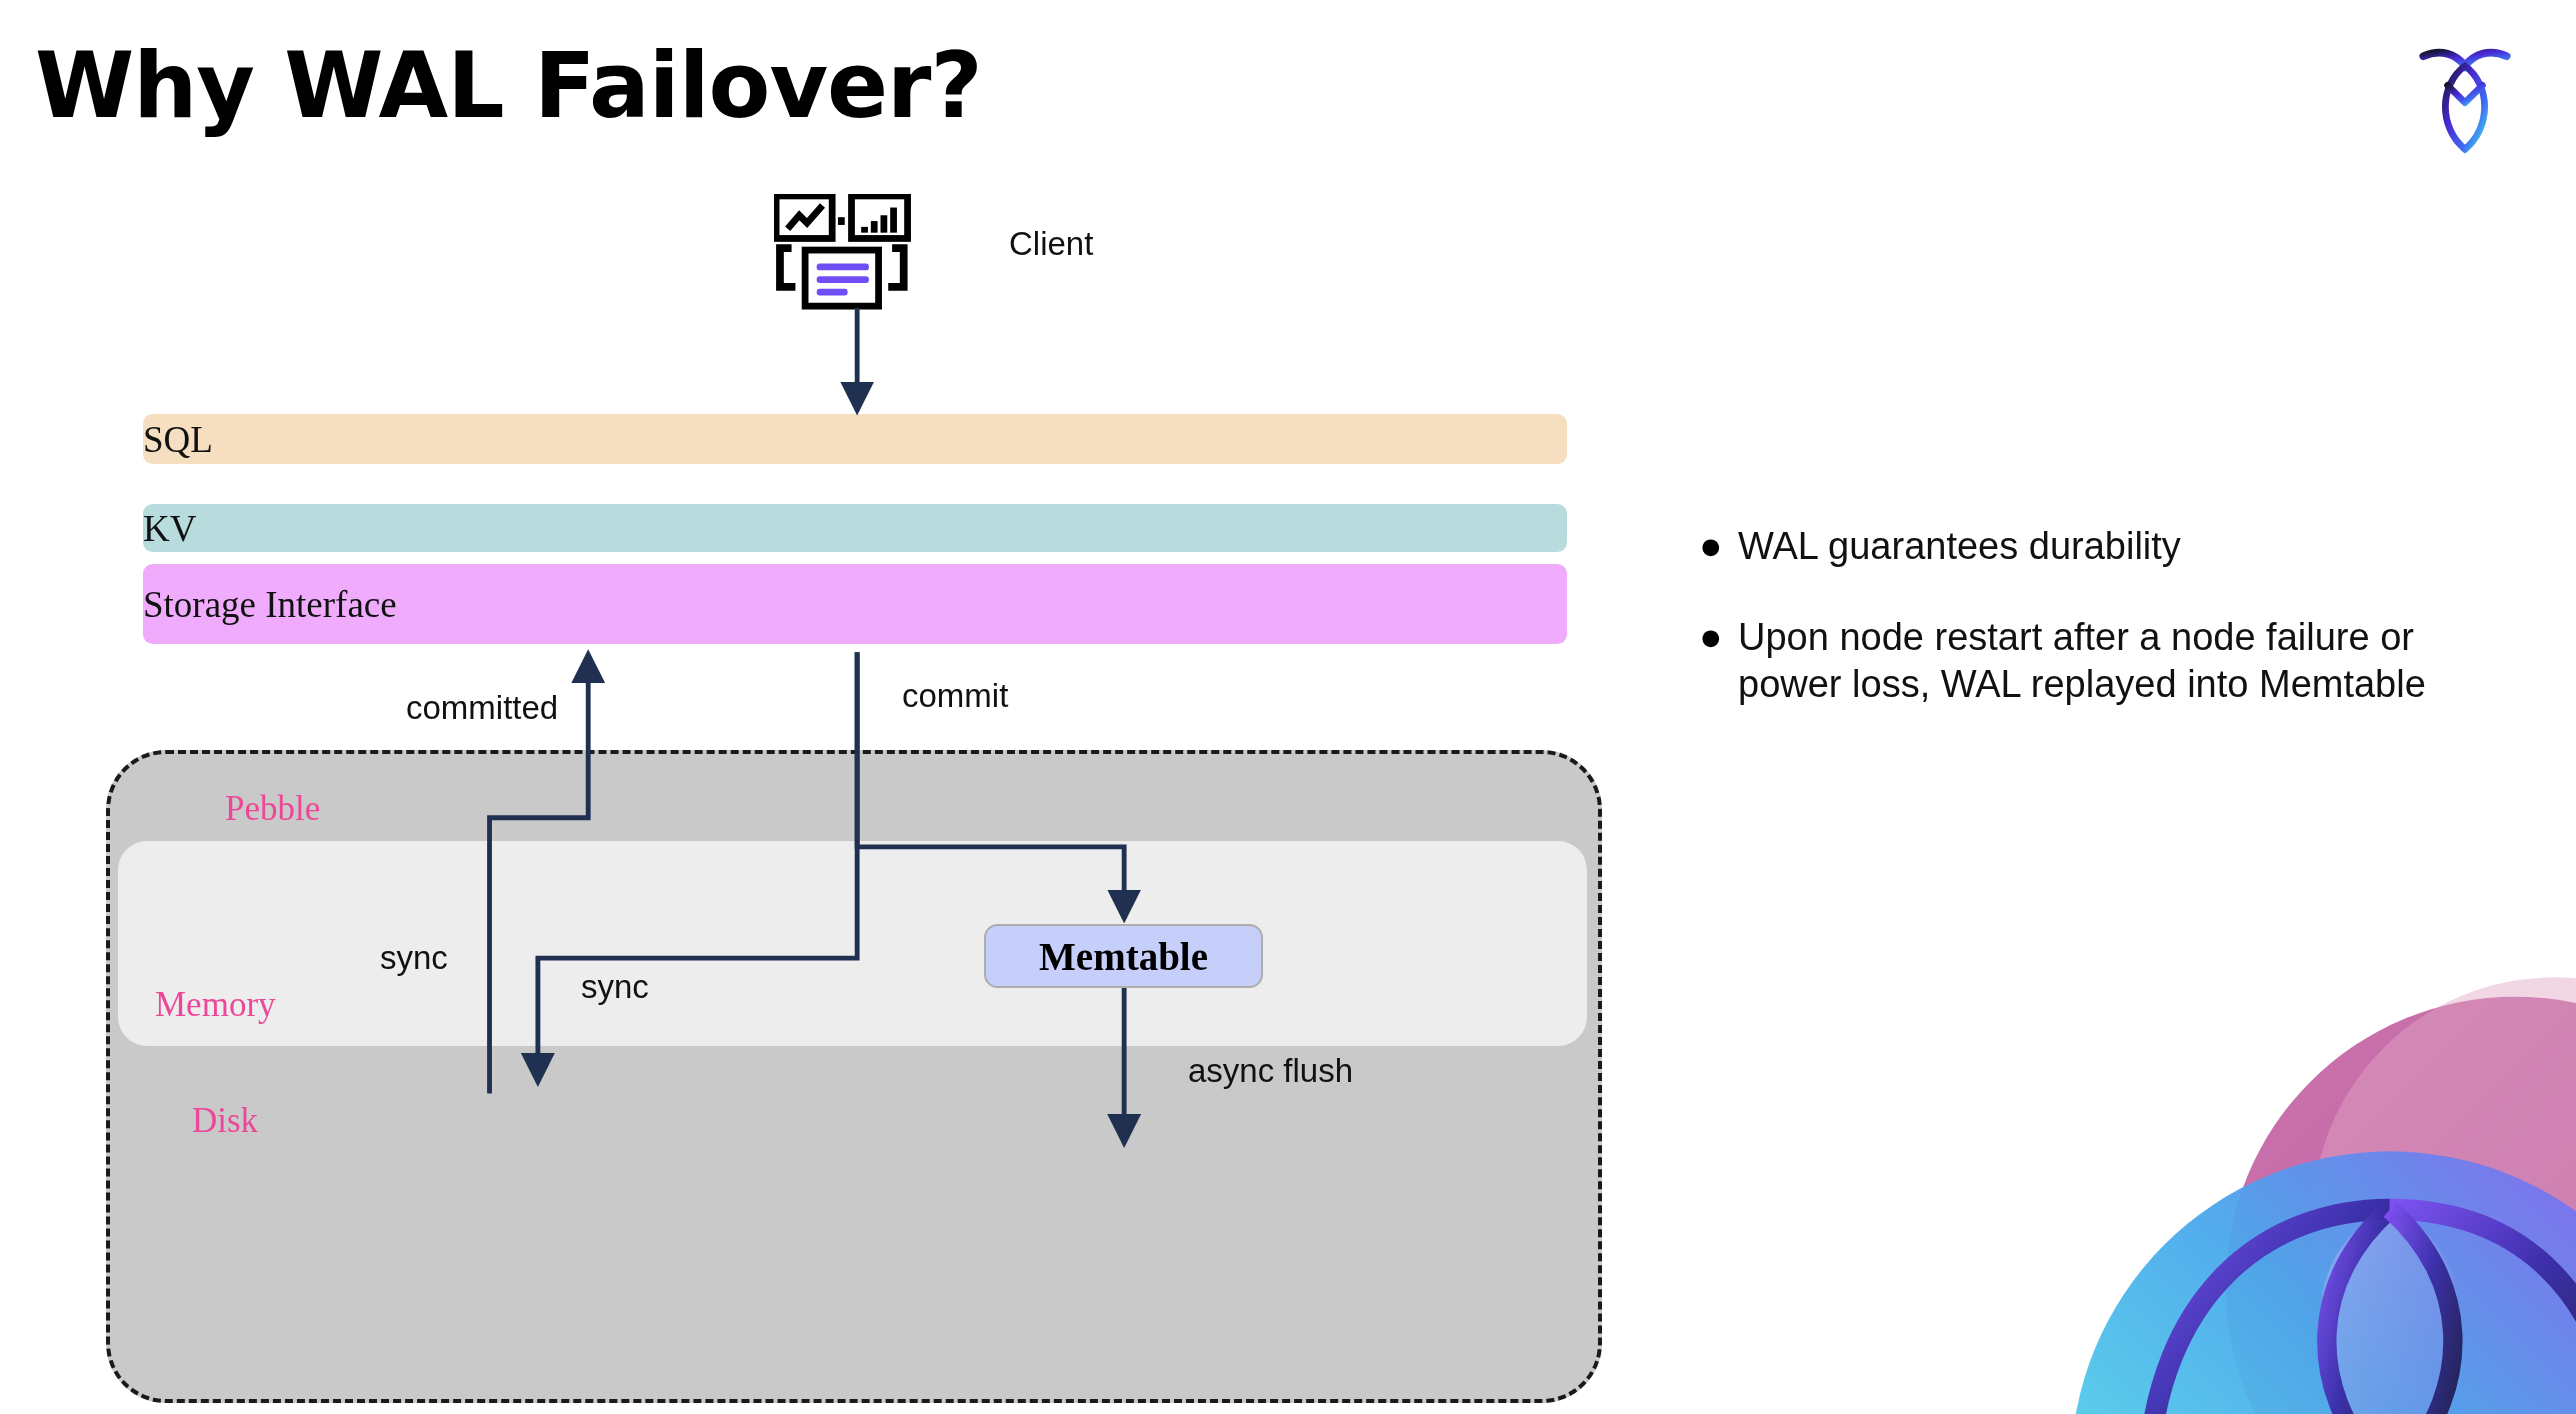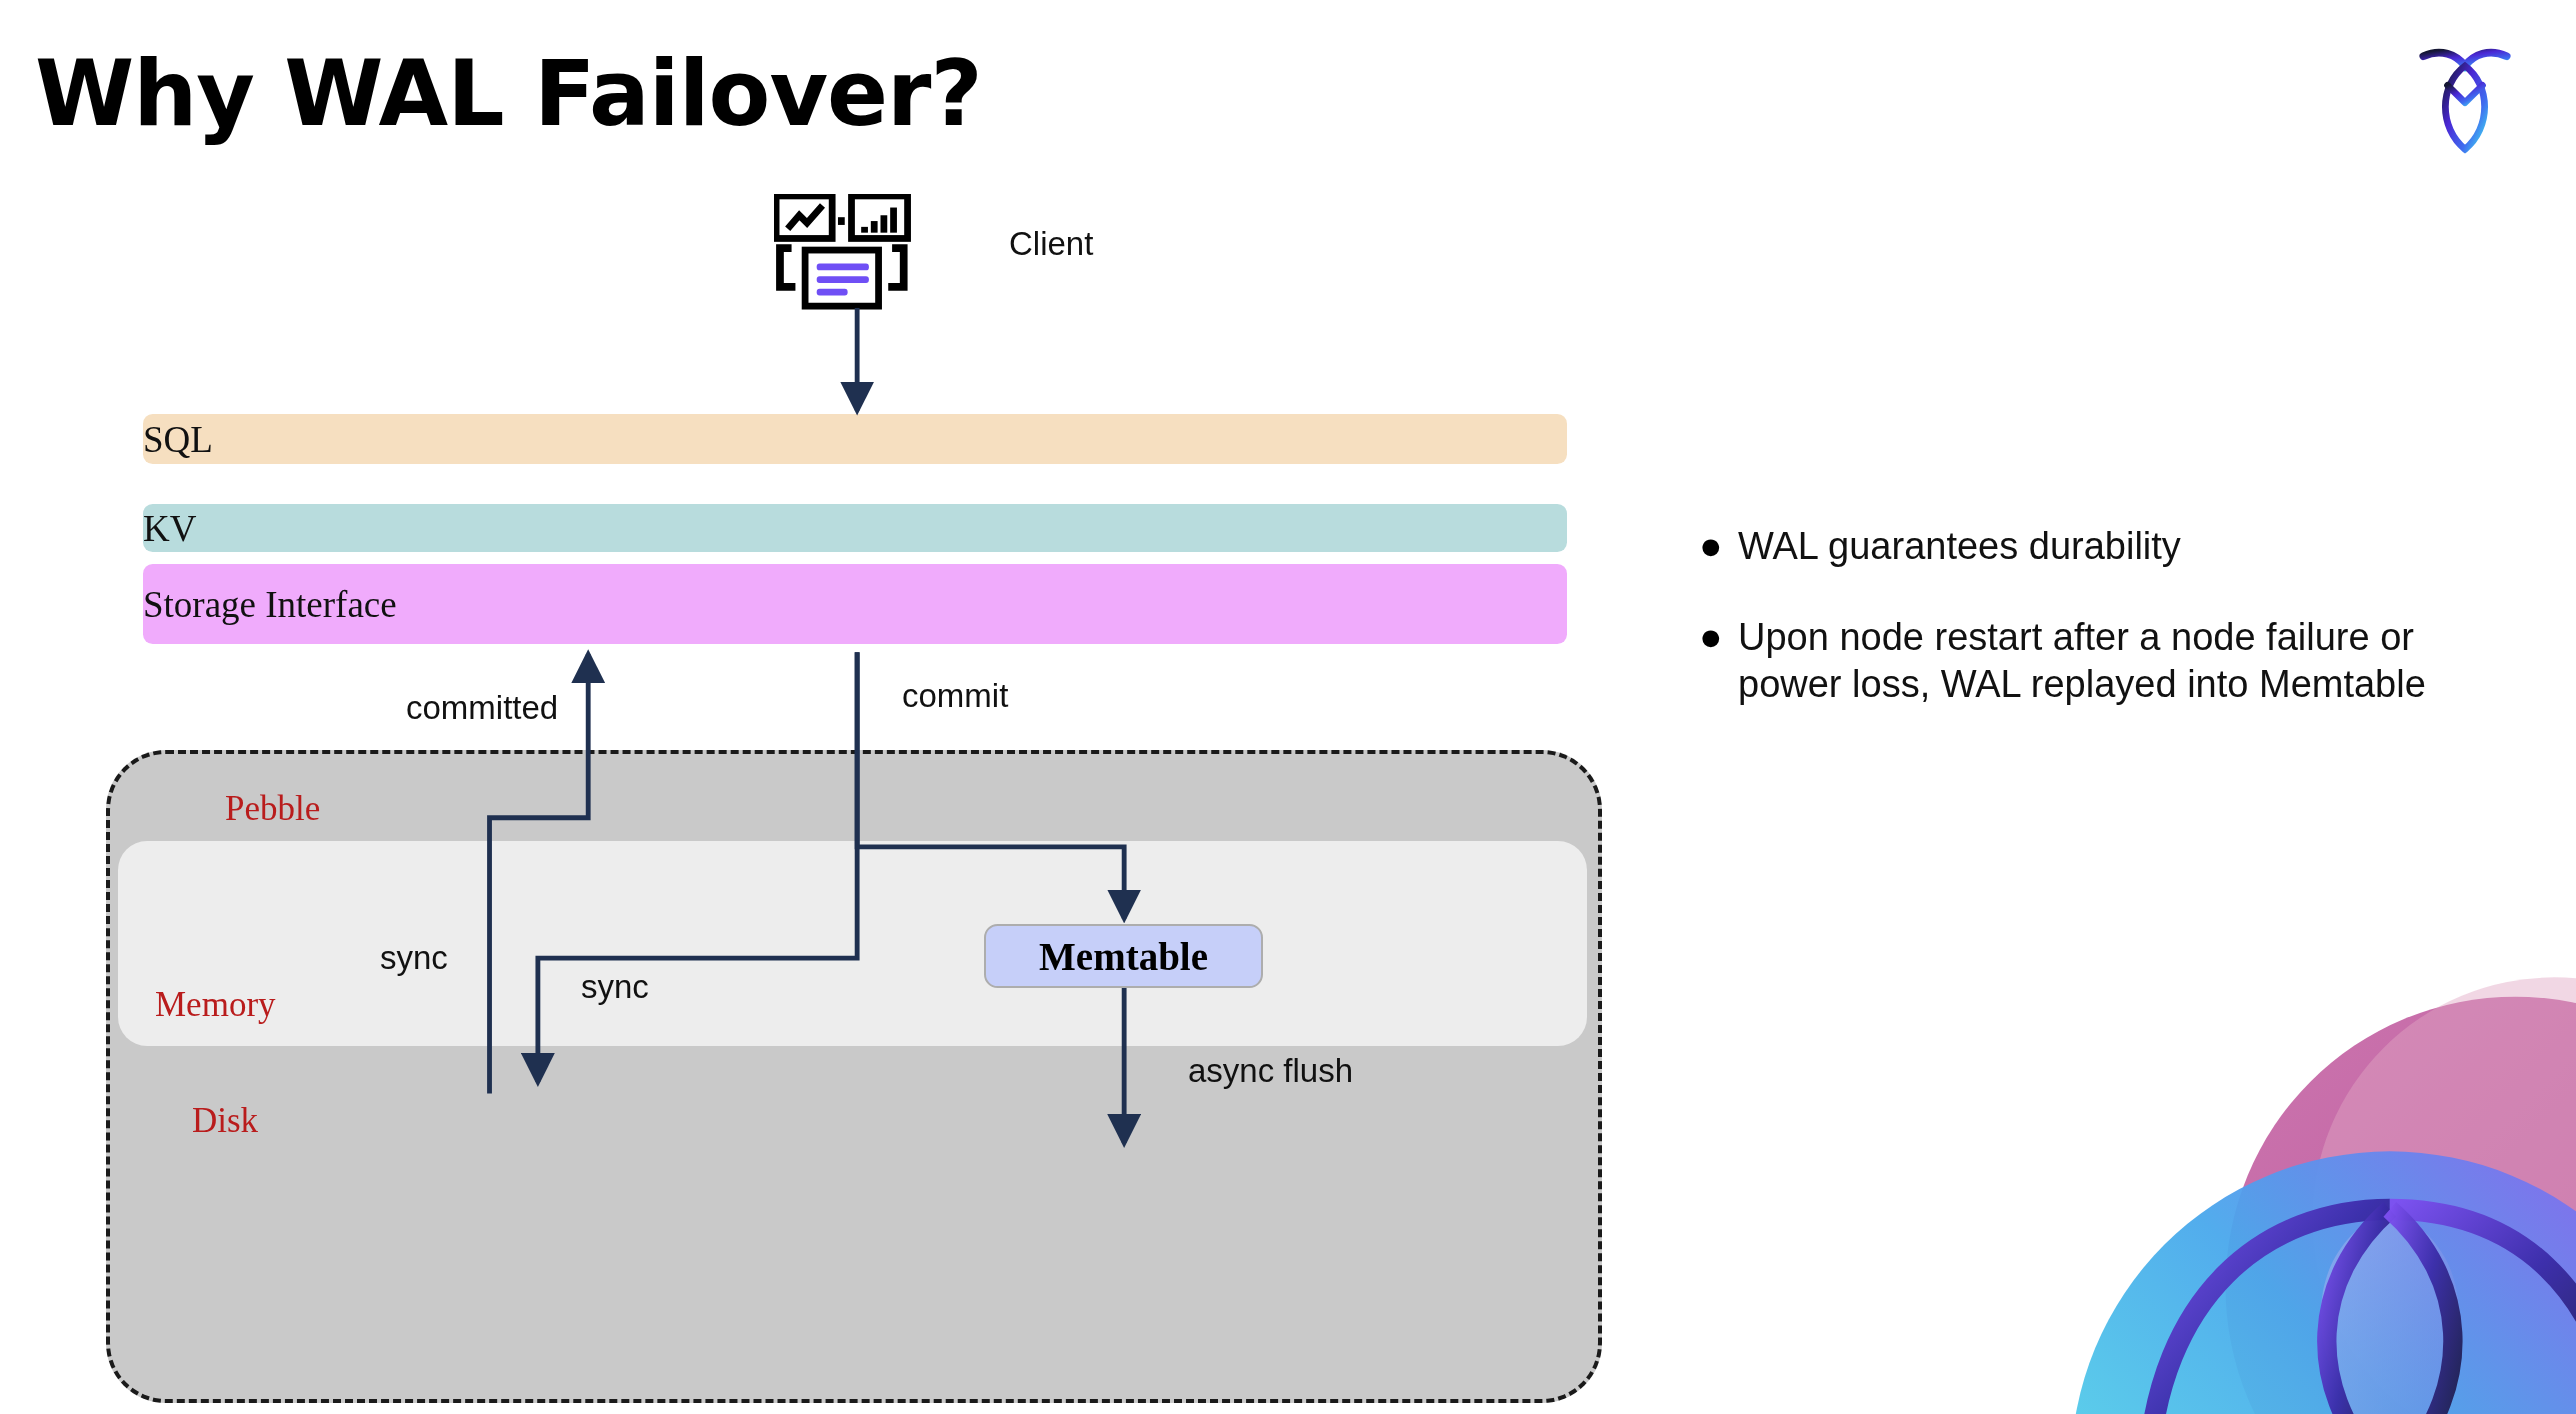--- a/index.html
+++ b/index.html
@@ -4,21 +4,21 @@
 <style>
   html,body{margin:0;padding:0;background:#fff;}
   body{width:2576px;height:1415px;position:relative;overflow:hidden;
        font-family:"Liberation Sans",sans-serif;color:#000;}
 
   
   #slide-title{
     position:absolute;left:35px;top:39px;
     font-family:"DejaVu Sans",sans-serif;
     font-size:90px;font-weight:bold;letter-spacing:-1px;
-    line-height:1.05;color:#000;white-space:nowrap;margin-top:8px;
+    line-height:1.05;color:#000;white-space:nowrap;
   }
 
   
   #corner-logo{position:absolute;left:2402px;top:31px;width:126px;height:126px;}
 
   
   #decor-artwork{position:absolute;left:1974px;top:929px;width:619px;height:495px;
     overflow:hidden;pointer-events:none;}
 
   
@@ -34,21 +34,21 @@
   #bar-sql{top:414px;height:50px;background:#f6dfc0;}
   #bar-kv{top:504px;height:48px;background:#b8dcdd;}
   #bar-storage{top:564px;height:80px;background:#f0abfc;}
 
   
   #pebble-box{position:absolute;left:106px;top:750px;width:1496px;height:653px;
      background:#c9c9c9;border:4.8px dashed #1a1a1a;border-radius:60px;box-sizing:border-box;}
   #memory-band{position:absolute;left:118px;top:841px;width:1469px;height:205px;
      background:#ededed;border-radius:29px;}
 
-  .zone-label{position:absolute;font-family:"Liberation Serif",serif;font-size:35px;color:#b91c1c;}
+  .zone-label{position:absolute;font-family:"Liberation Serif",serif;font-size:35px;color:#ec4899;}
   #label-pebble{left:225px;top:789px;}
   #label-memory{left:155px;top:985px;}
   #label-disk{left:192px;top:1101px;}
 
   
   .node-box{position:absolute;display:flex;align-items:center;justify-content:center;
      background:#c6cff9;font-family:"Liberation Serif",serif;font-weight:bold;
      font-size:39px;color:#000;box-sizing:border-box;}
   #node-memtable{left:984px;top:924px;width:279px;height:64px;border-radius:13.5px;
      border:2.9px solid #adadad;}

